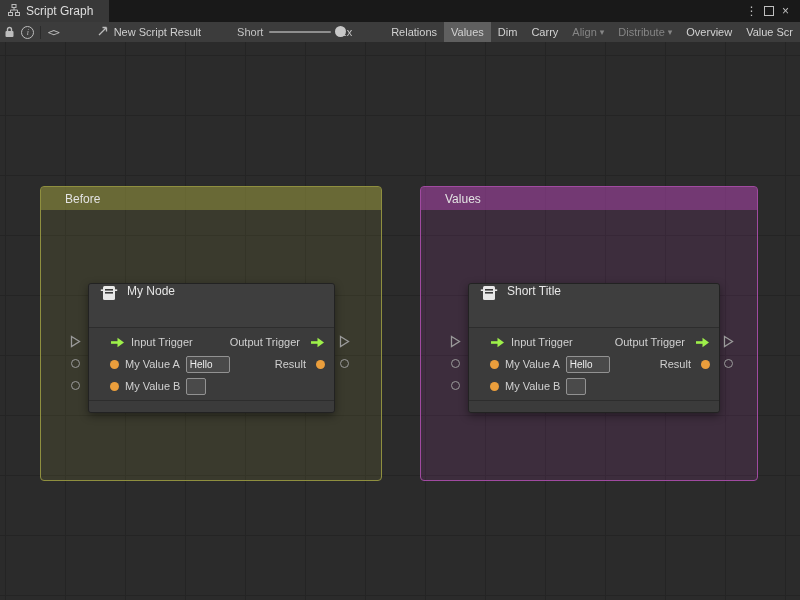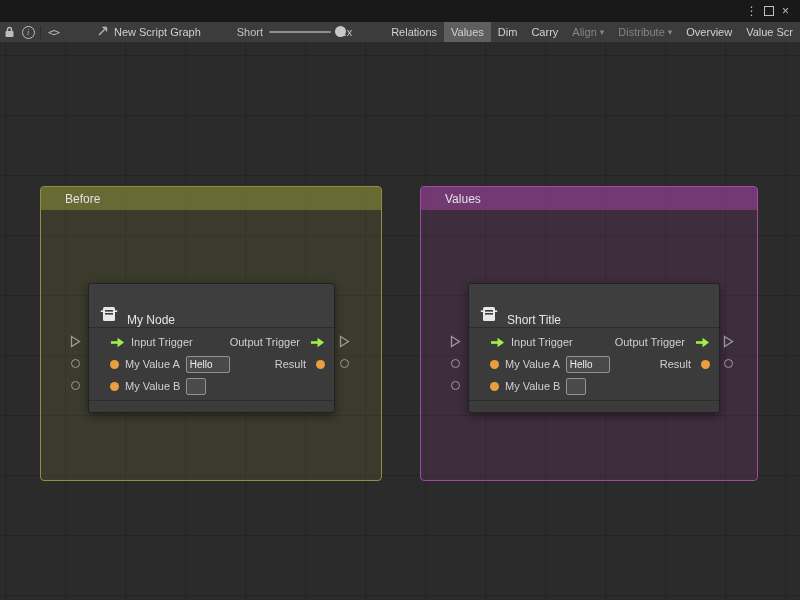--- a/index.html
+++ b/index.html
@@ -54,21 +54,21 @@
   .group-header{height:23px;display:flex;align-items:center;padding:0 24px;font-size:12px;
                 color:#e3e3e3;border-radius:3px 3px 0 0;}
   .group.before .group-header{background:rgba(152,152,64,0.5);}
   .group.after .group-header{background:rgba(170,70,170,0.5);}
 
   
   .node{position:absolute;z-index:2;background:#3b3b3b;border:1px solid #222;border-radius:3px;
         box-shadow:0 3px 8px rgba(0,0,0,0.4);cursor:default;}
   .node.before-node{left:88px;top:241px;width:245px;}
   .node.after-node{left:468px;top:241px;width:250px;}
-  .node-header{height:43px;display:flex;align-items:flex-end;gap:9px;padding:0 11px;
+  .node-header{height:43px;display:flex;align-items:flex-start;gap:9px;padding:0 11px;
                border-bottom:1px solid #2d2d2d;background:#3e3e3e;border-radius:3px 3px 0 0;}
   .node-title{font-size:12px;color:#e6e6e6;}
   .node-body{padding:3px 0;margin-left:12px;}
   .port-row{height:22px;display:flex;align-items:center;padding:0 9px;font-size:11px;color:#d0d0d0;}
   .pleft{display:flex;align-items:center;gap:6px;}
   .pright{display:flex;align-items:center;gap:10px;margin-left:auto;}
   .flow-arrow{display:inline-flex;align-items:center;}
   .dot{width:9px;height:9px;border-radius:50%;background:#ea9e3c;}
   .val-field{height:15px;background:#4a4a4a;border:1px solid #929292;border-radius:2px;color:#eee;
              font-size:10px;padding:0 3px;font-family:inherit;}
@@ -80,20 +80,31 @@
   .ext{position:absolute;z-index:2;display:inline-flex;}
   .ext-circle{width:9px;height:9px;border:1px solid #9a9a9a;border-radius:50%;
               background:transparent;box-sizing:border-box;}
 </style>
 </head>
 <body>
 
 <div class="app">
 
   <div class="tabbar">
+    <div class="tab">
+      <span>
+        <svg width="12" height="12" viewBox="0 0 12 12">
+          <rect x="4" y="0.5" width="4" height="3" fill="none" stroke="#bbbbbb"></rect>
+          <rect x="0.5" y="8.5" width="4" height="3" fill="none" stroke="#bbbbbb"></rect>
+          <rect x="7.5" y="8.5" width="4" height="3" fill="none" stroke="#bbbbbb"></rect>
+          <path d="M6 3.5 V6 M2.5 8.5 V6 H9.5 V8.5" stroke="#bbbbbb" fill="none"></path>
+        </svg>
+      </span>
+      <span>Script Graph</span>
+    </div>
     <div class="winbtns">
       <span class="winbtn">⋮</span>
       <span class="winbtn"><span class="sq"></span></span>
       <span class="winbtn">×</span>
     </div>
   </div>
 
   <div class="toolbar">
     <span class="tool-icon">
       <svg width="11" height="12" viewBox="0 0 11 12">
@@ -106,21 +117,21 @@
     </span>
     <span class="divider"></span>
     <span class="tool-icon code">&lt;&gt;</span>
 
     <span class="newgraph">
       <span>
         <svg width="12" height="12" viewBox="0 0 12 12">
           <path d="M2 10 L9.5 2.5 M9.5 2.5 H5.5 M9.5 2.5 V6.5" stroke="#bbbbbb" stroke-width="1.3" fill="none"></path>
         </svg>
       </span>
-      <span>New Script Graph</span>
+      <span>New Script Result</span>
     </span>
 
     <span class="zoom-label">Short</span>
     <span class="slider">
       <span class="track"></span>
       <span class="knob"></span>
     </span>
     <span class="zoom-value">1x</span>
 
     <button class="tb-btn first">Relations</button>

